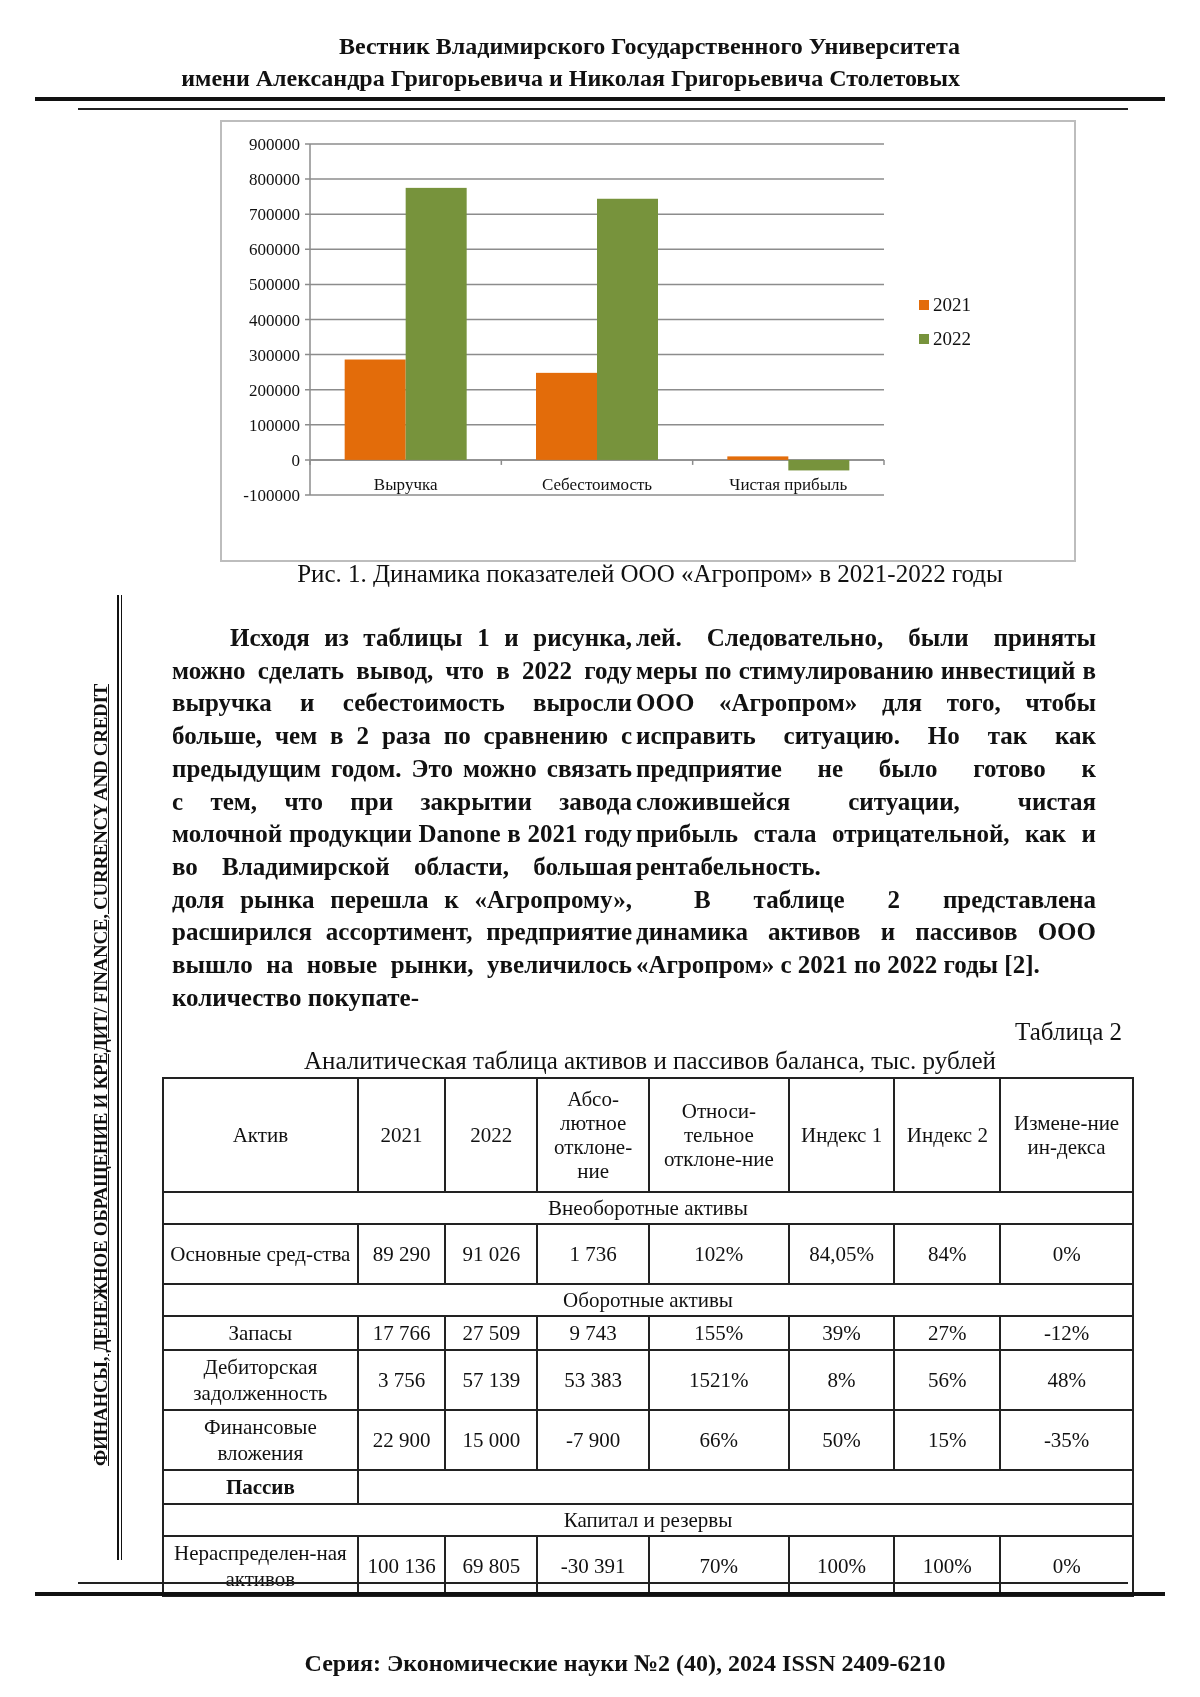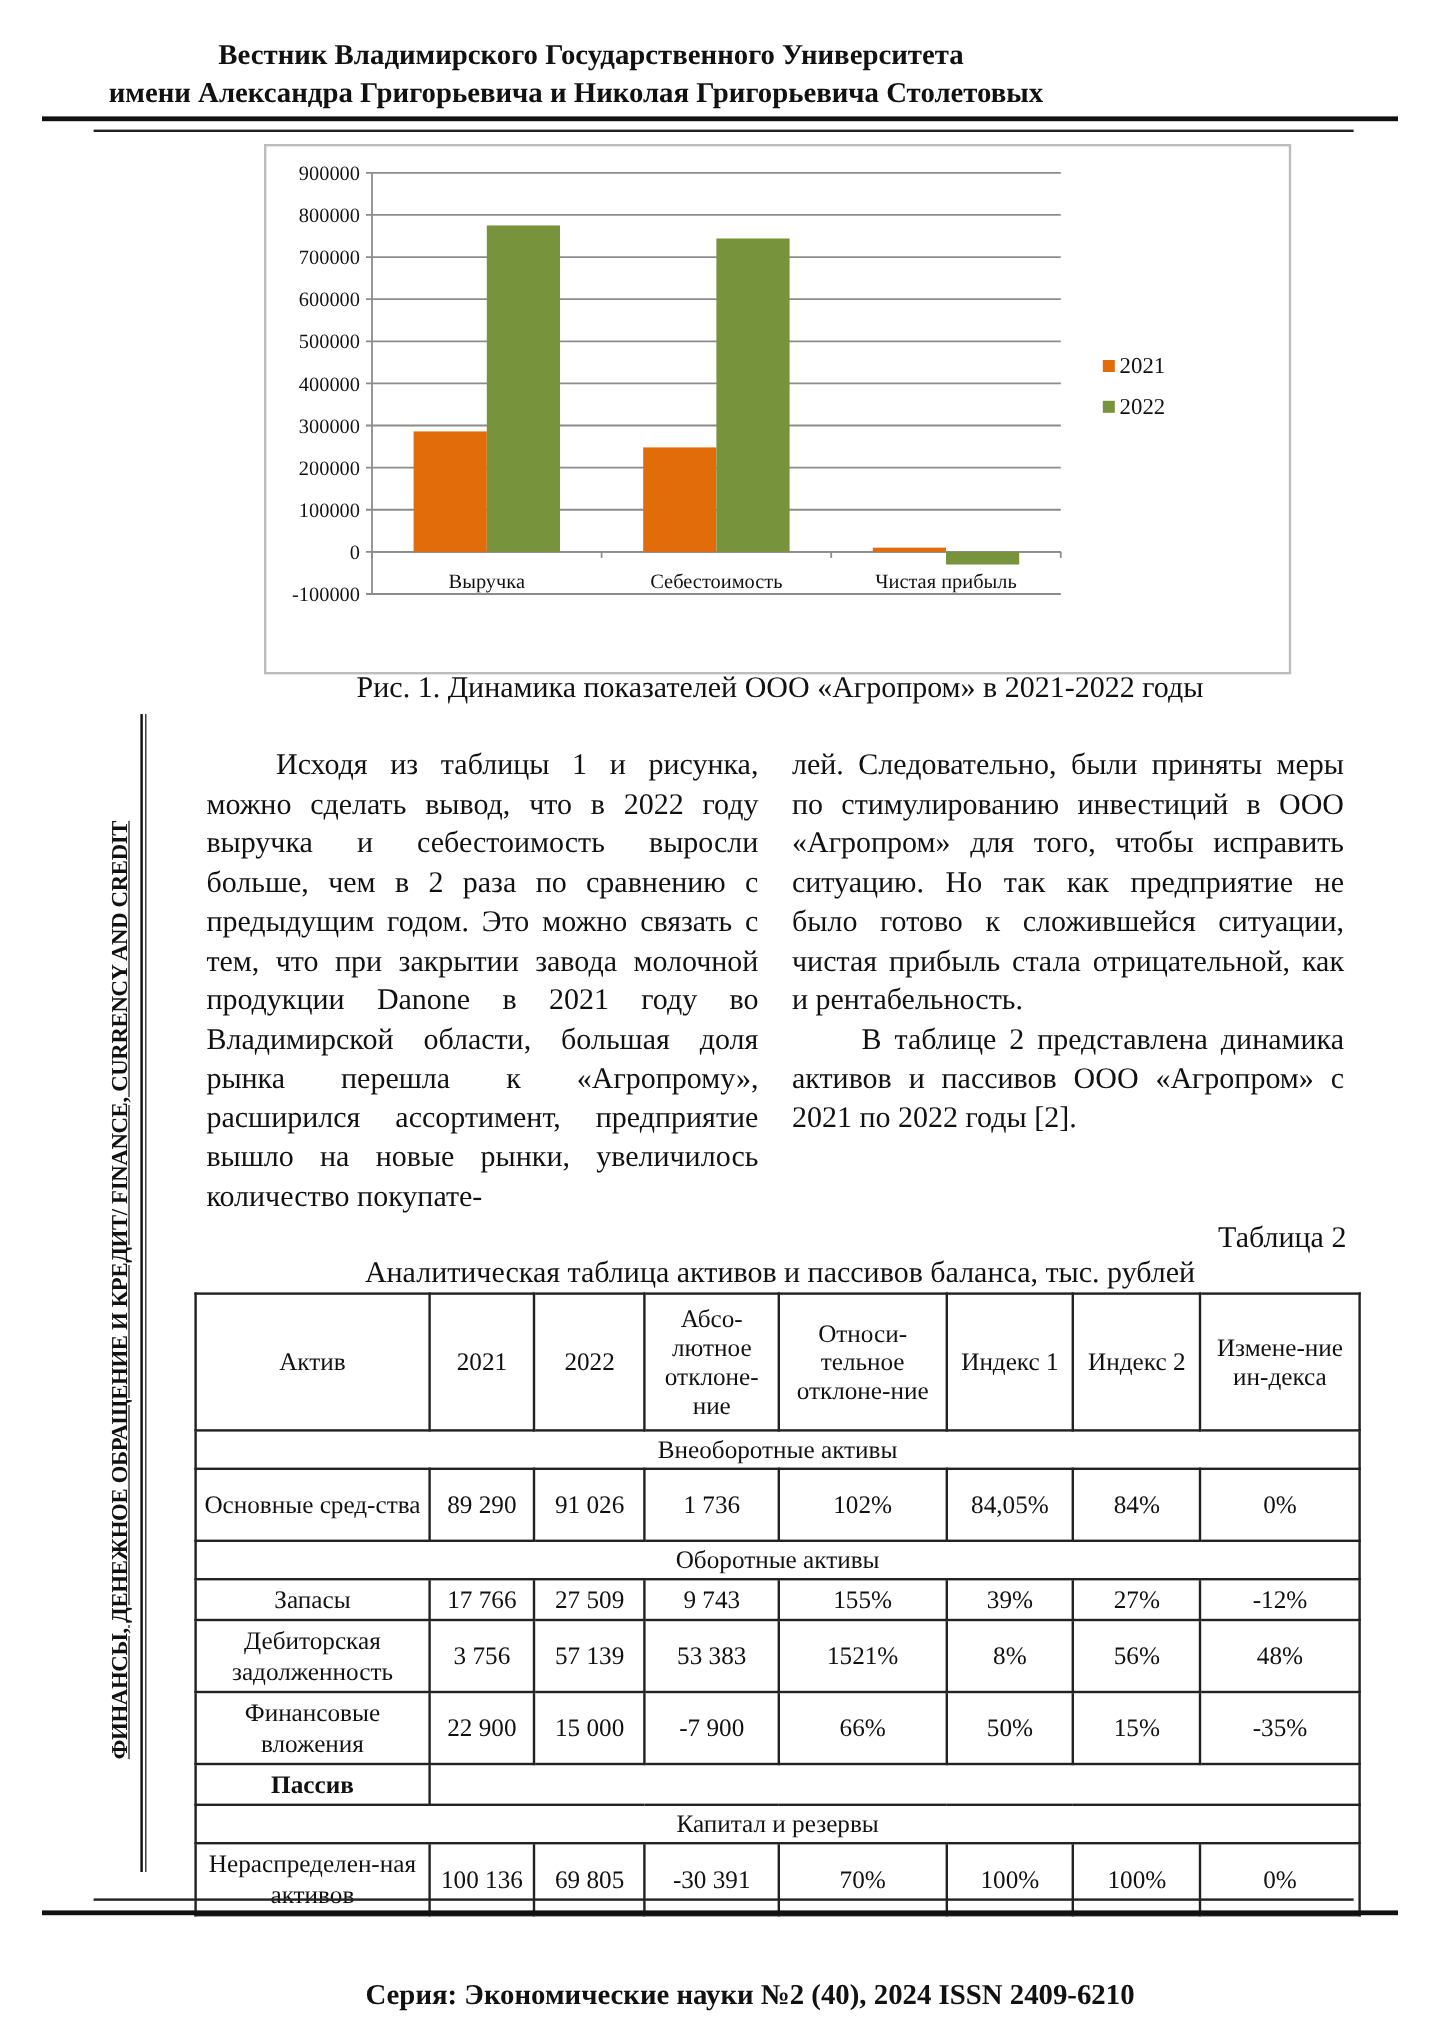--- a/index.html
+++ b/index.html
@@ -1,41 +1,41 @@
 <!DOCTYPE html>
 <html><head>
   <meta charset="utf-8">
   <style>
     html, body { margin: 0; padding: 0; background: #ffffff; }
     body { width: 1200px; height: 1697px; position: relative; overflow: hidden;
       font-family: "Liberation Serif", "DejaVu Serif", serif; color: #111; }
-    .header { position: absolute; top: 30px; left: 0; width: 960px; text-align: center;
+    .header { position: absolute; top: 30px; left: 0; width: 960px; text-align: right;
       font-weight: bold; font-size: 24px; line-height: 32px; }
     .header .l1 { padding-left: 25px; }
     .rule-thick { position: absolute; left: 35px; width: 1130px; height: 4px; background: #111; }
     .rule-thin { position: absolute; left: 78px; width: 1050px; height: 2px; background: #222; }
 
     .side-label { position: absolute; left: 84px; top: 1555px; width: 960px; height: 34px;
       transform-origin: 0 0; transform: rotate(-90deg); font-weight: bold; font-size: 19px;
       text-decoration: underline; text-align: center; line-height: 34px; white-space: nowrap; letter-spacing: -0.3px; }
     .side-rule { position: absolute; left: 117px; top: 595px; width: 2px; height: 965px; background: #111; }
     .side-rule2 { position: absolute; left: 121px; top: 595px; width: 1px; height: 965px; background: #111; }
 
     .chart-frame { position: absolute; left: 220px; top: 120px; width: 852px; height: 438px;
       border: 2px solid #bdbdbd; background: #fff; }
     .chart-frame svg { position: absolute; left: 0; top: 0; }
     .caption { position: absolute; top: 560px; left: 0; width: 1300px; text-align: center;
       font-size: 25px; }
 
     .col { position: absolute; top: 622px; width: 460px; font-size: 25px; line-height: 32.7px;
-      text-align: justify; }
+      text-align: justify; font-weight: bold; }
     .col p { margin: 0; }
     .col .indent { text-indent: 58px; }
     .col-left { left: 172px; }
-    .col-right { left: 660px; }
+    .col-right { left: 636px; }
 
     .table-label { position: absolute; top: 1018px; right: 78px; font-size: 25px; }
     .table-title { position: absolute; top: 1047px; left: 0; width: 1300px; text-align: center; font-size: 25px; }
 
     table.data { position: absolute; top: 1077px; left: 162px; width: 972px; border-collapse: collapse;
       font-size: 21px; }
     table.data th, table.data td { border: 2px solid #222; text-align: center; vertical-align: middle; padding: 0 2px; }
     table.data th { font-weight: normal; font-size: 21px; line-height: 24px; height: 112px; }
     table.data td { line-height: 26px; margin-left: 28px; }
     table.data td.section { height: 30px; }

